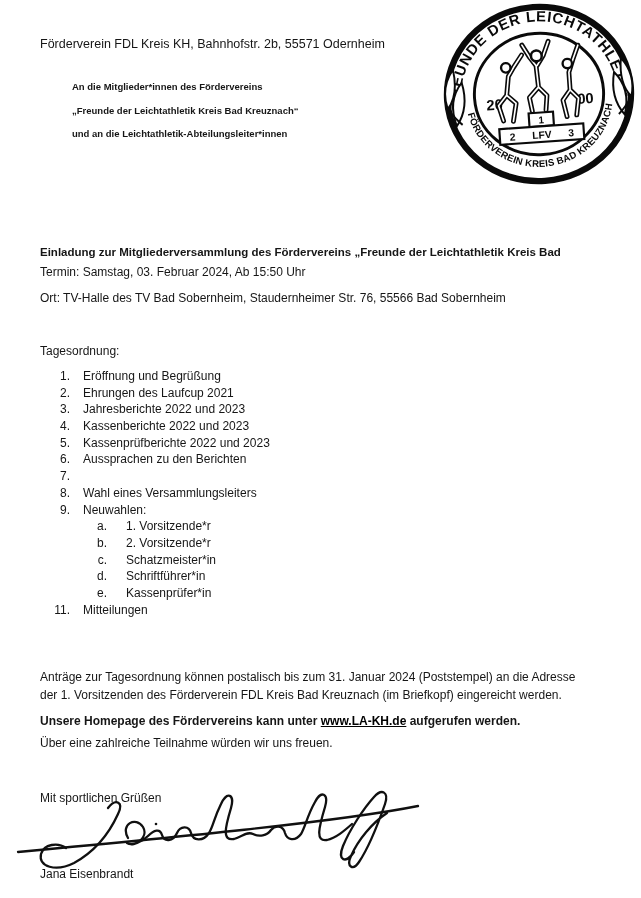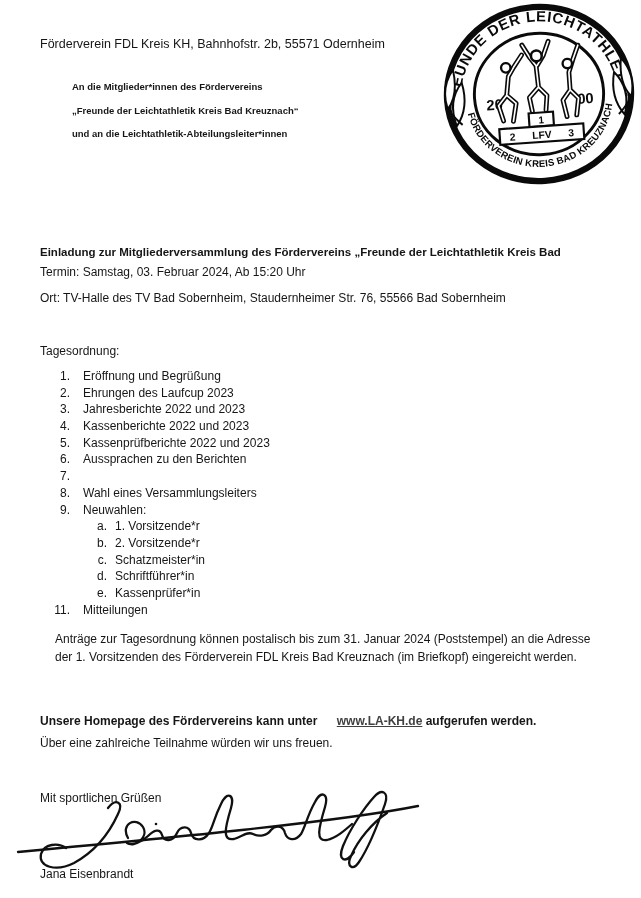--- a/index.html
+++ b/index.html
@@ -14,24 +14,24 @@
   .recipients div { line-height:23.5px;margin-left:32px; }
   .title { left:40px; top:197px; font-size:11.5px; font-weight:bold; line-height:18.5px; width:585px;margin-top:46px; }
   .date-line { left:40px; top:265px; font-size:12px; }
   .location-line { left:40px; top:291px; font-size:12px; }
   .agenda-heading { left:40px; top:344px; font-size:12px;text-align:right; }
   .agenda { left:40px; top:368px; font-size:12px; }
   .agenda-row { display:flex; line-height:16.7px; height:16.7px; }
   .agenda-num { width:30px; text-align:right; flex:0 0 auto; }
   .agenda-label { margin-left:13px; }
   .agenda-row.sub .agenda-num { width:67px; }
-  .agenda-row.sub .agenda-label { margin-left:8px; }
-  .motions { left:40px; top:631px; font-size:12px; line-height:17.5px; width:585px;margin-left:15px; }
+  .agenda-row.sub .agenda-label { margin-left:19px; }
+  .motions { left:40px; top:669px; font-size:12px; line-height:17.5px; width:585px; }
   .homepage { left:40px; top:714px; font-size:12px; font-weight:bold; }
-  .homepage .link { text-decoration:underline; color:#404040; cursor:pointer;margin-left:16px; }
+  .homepage .link { text-decoration:underline; color:#000000; cursor:pointer; }
   .attendance { left:40px; top:736px; font-size:12px; }
   .regards { left:40px; top:791px; font-size:12px; }
   .signer { left:40px; top:867px; font-size:12px; }
   .stamp { left:441px; top:1px; }
   .stamp text { font-family:"Liberation Sans", sans-serif; font-weight:bold; fill:#0a0a0a; }
   .sig { left:8px; top:786px; }
 </style>
 </head>
 <body>
 
@@ -101,33 +101,33 @@
         <text x="100" y="140.5" font-size="10.5" text-anchor="middle">LFV</text>
         <text x="130" y="140.5" font-size="10.5" text-anchor="middle">3</text>
       </g>
     </g>
   </svg>
 
   <div class="abs title">
     <div>Einladung zur Mitgliederversammlung des Fördervereins „Freunde der Leichtathletik Kreis Bad</div>
   </div>
 
-  <div class="abs date-line">Termin: Samstag, 03. Februar 2024, Ab 15:20 Uhr</div>
+  <div class="abs date-line">Termin: Samstag, 03. Februar 2024, Ab 15:50 Uhr</div>
   <div class="abs location-line">Ort: TV-Halle des TV Bad Sobernheim, Staudernheimer Str. 76, 55566 Bad Sobernheim</div>
 
   <div class="abs agenda-heading">Tagesordnung:</div>
 
   <div class="abs agenda">
     <div class="agenda-row">
         <span class="agenda-num">1.</span>
         <span class="agenda-label">Eröffnung und Begrüßung</span>
       </div>
     <div class="agenda-row">
         <span class="agenda-num">2.</span>
-        <span class="agenda-label">Ehrungen des Laufcup 2023</span>
+        <span class="agenda-label">Ehrungen des Laufcup 2021</span>
       </div>
     <div class="agenda-row">
         <span class="agenda-num">3.</span>
         <span class="agenda-label">Jahresberichte 2022 und 2023</span>
       </div>
     <div class="agenda-row">
         <span class="agenda-num">4.</span>
         <span class="agenda-label">Kassenberichte 2022 und 2023</span>
       </div>
     <div class="agenda-row">

